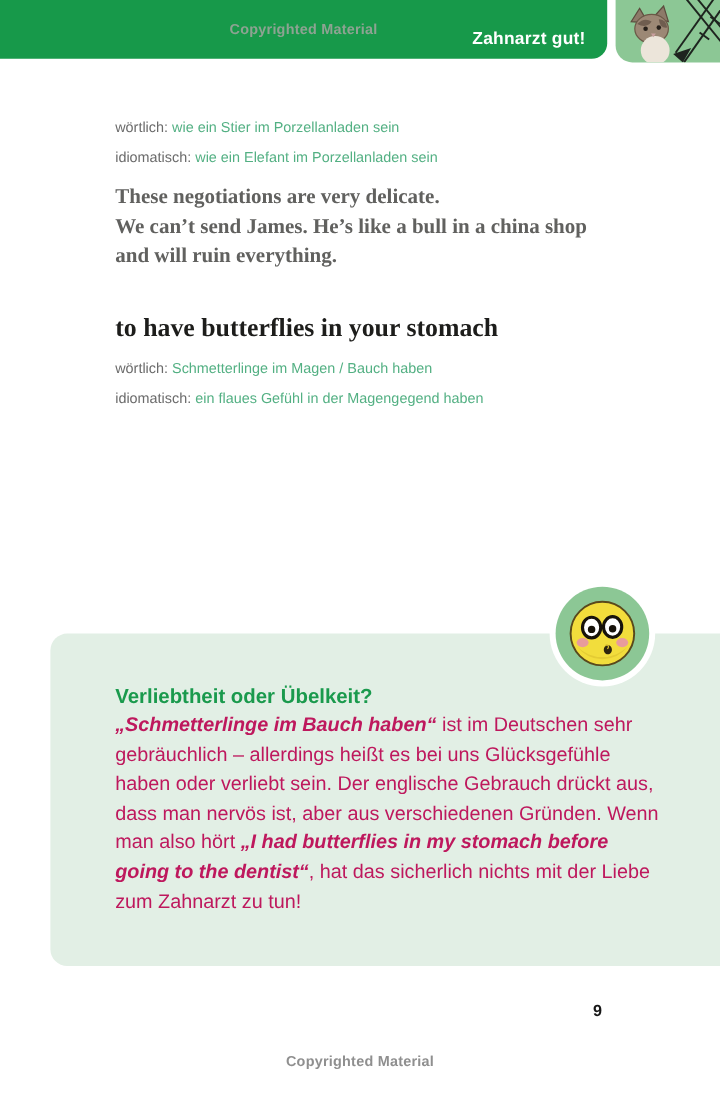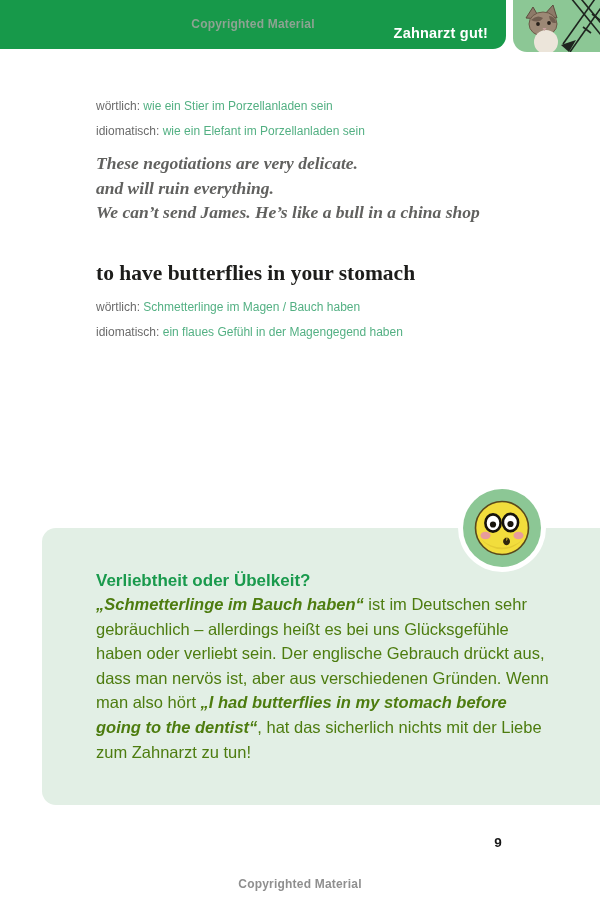--- a/index.html
+++ b/index.html
@@ -32,36 +32,36 @@
   .content { position:absolute; left:96px; top:94px; width:460px; }
   .entry + .entry { margin-top:34px; }
   .headword {
     font-family:"Liberation Serif", serif; font-weight:bold;
     font-size:21.5px; line-height:28px; color:#1d1d1b; margin:0 0 8px 0;
   }
   .trans-line { font-size:12px; line-height:25px; color:#6b6b6b; }
   .trans-value { color:#53b083; }
   .examples {
     margin-top:7px; font-family:"Liberation Serif", serif;
-    font-style:italic; font-weight:bold; font-size:17.5px;
+    font-weight:bold; font-size:17.5px;
     line-height:24.5px; color:#61615f;
   }
 
   
   .infobox {
     position:absolute; left:42px; top:528px; width:558px; height:277px;
     background:#e2efe5; border-radius:14px 0 0 14px;
   }
   .infobox-title {
     position:absolute; left:54px; top:31px;
     font-size:17px; font-weight:bold; color:#1a9a4d;margin-top:12px;
   }
   .infobox-body {
     position:absolute; left:54px; top:64px; width:454px;
-    font-size:16.5px; line-height:24.6px; color:#4d7c0f;
+    font-size:16.5px; line-height:24.6px; color:#be185d;
   }
   .q { font-weight:bold; font-style:italic; }
 
   
   .emoji-badge {
     position:absolute; left:458px; top:484px; width:88px; height:88px;
     border-radius:50%; background:#ffffff;
     display:flex; align-items:center; justify-content:center;
   }
   .emoji-green {
@@ -120,22 +120,22 @@
       <div class="trans-line">
         <span>wörtlich:</span>
         <span class="trans-value">wie ein Stier im Porzellanladen sein</span>
       </div>
       <div class="trans-line">
         <span>idiomatisch:</span>
         <span class="trans-value">wie ein Elefant im Porzellanladen sein</span>
       </div>
       <div class="examples">
         <div>These negotiations are very delicate.</div>
+        <div>We can’t send James. He’s like a bull in a china shop</div>
         <div>and will ruin everything.</div>
-        <div>We can’t send James. He’s like a bull in a china shop</div>
       </div>
     </div>
 
     <div class="entry">
       <h2 class="headword">to have butterflies in your stomach</h2>
       <div class="trans-line">
         <span>wörtlich:</span>
         <span class="trans-value">Schmetterlinge im Magen / Bauch haben</span>
       </div>
       <div class="trans-line">

